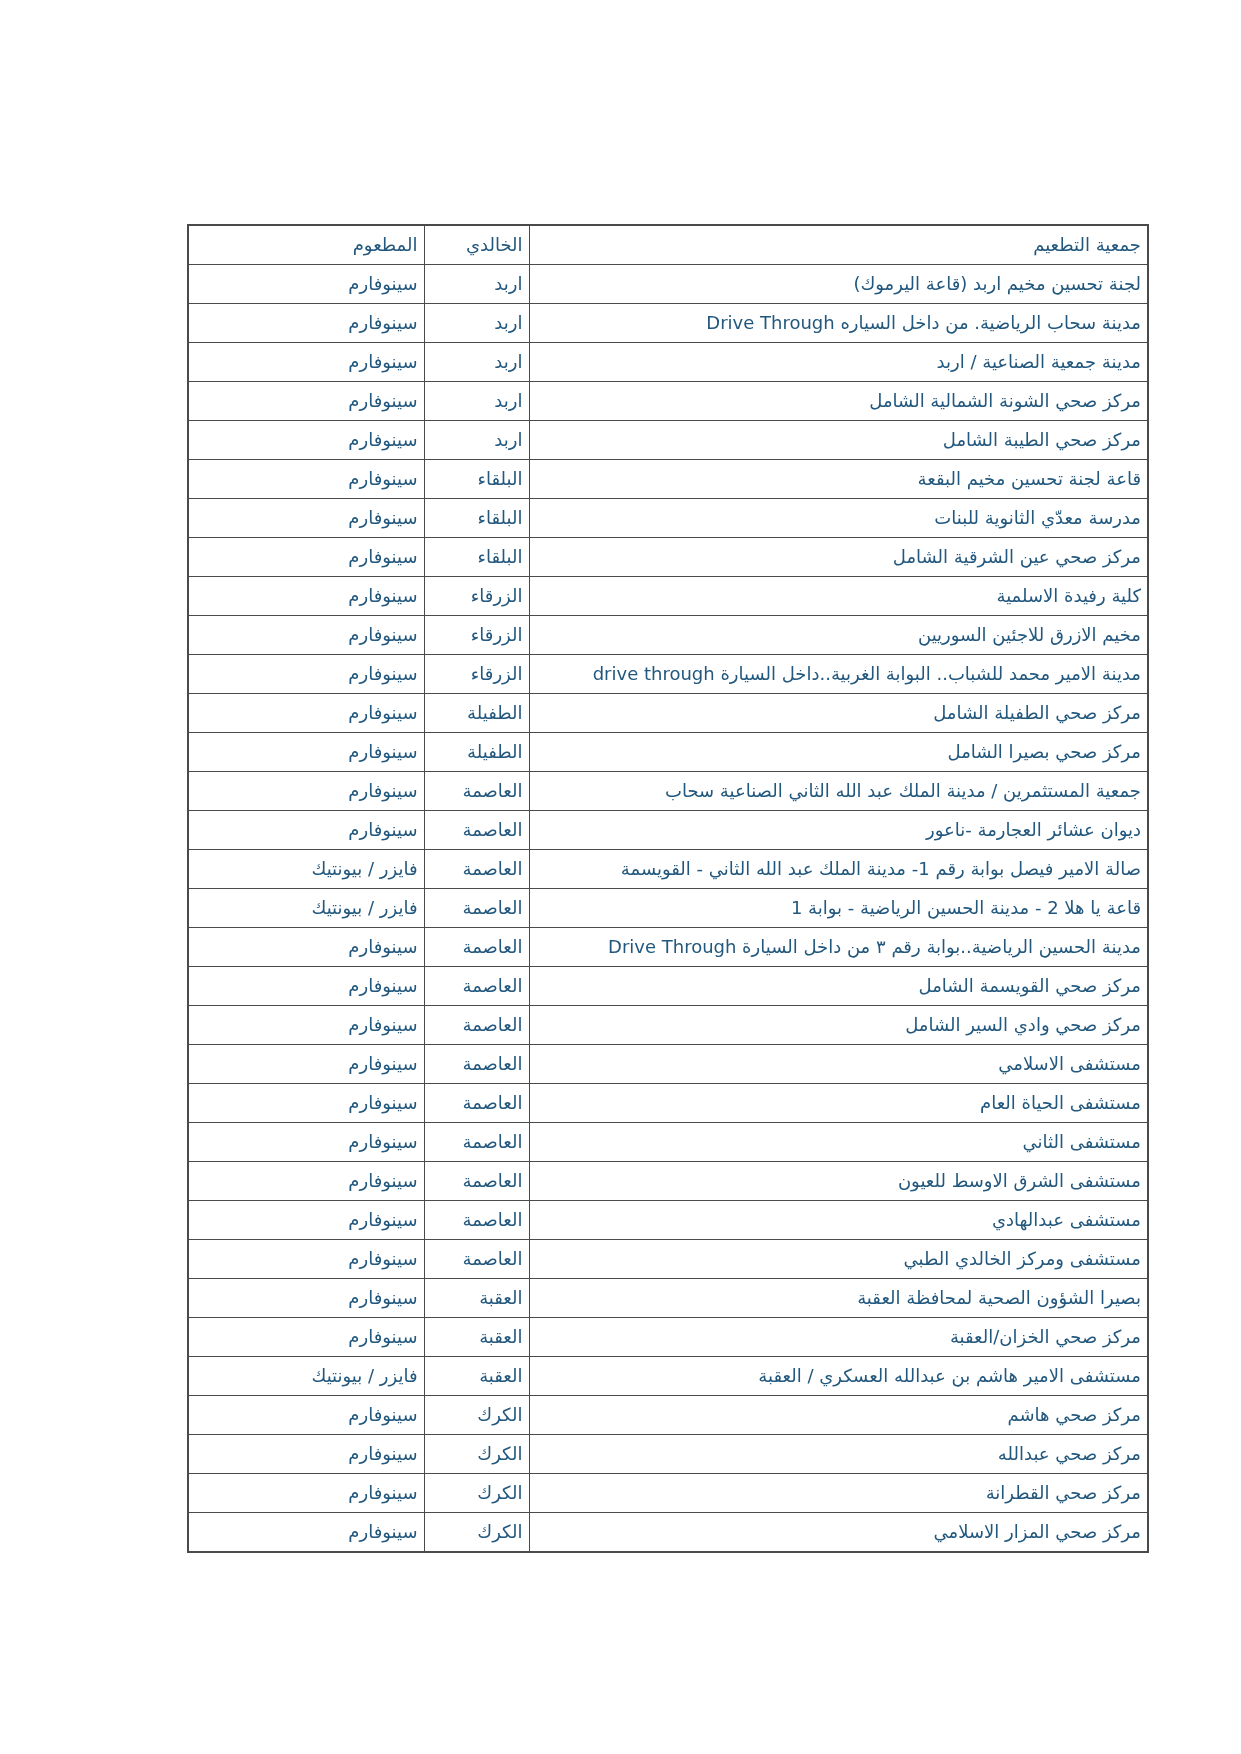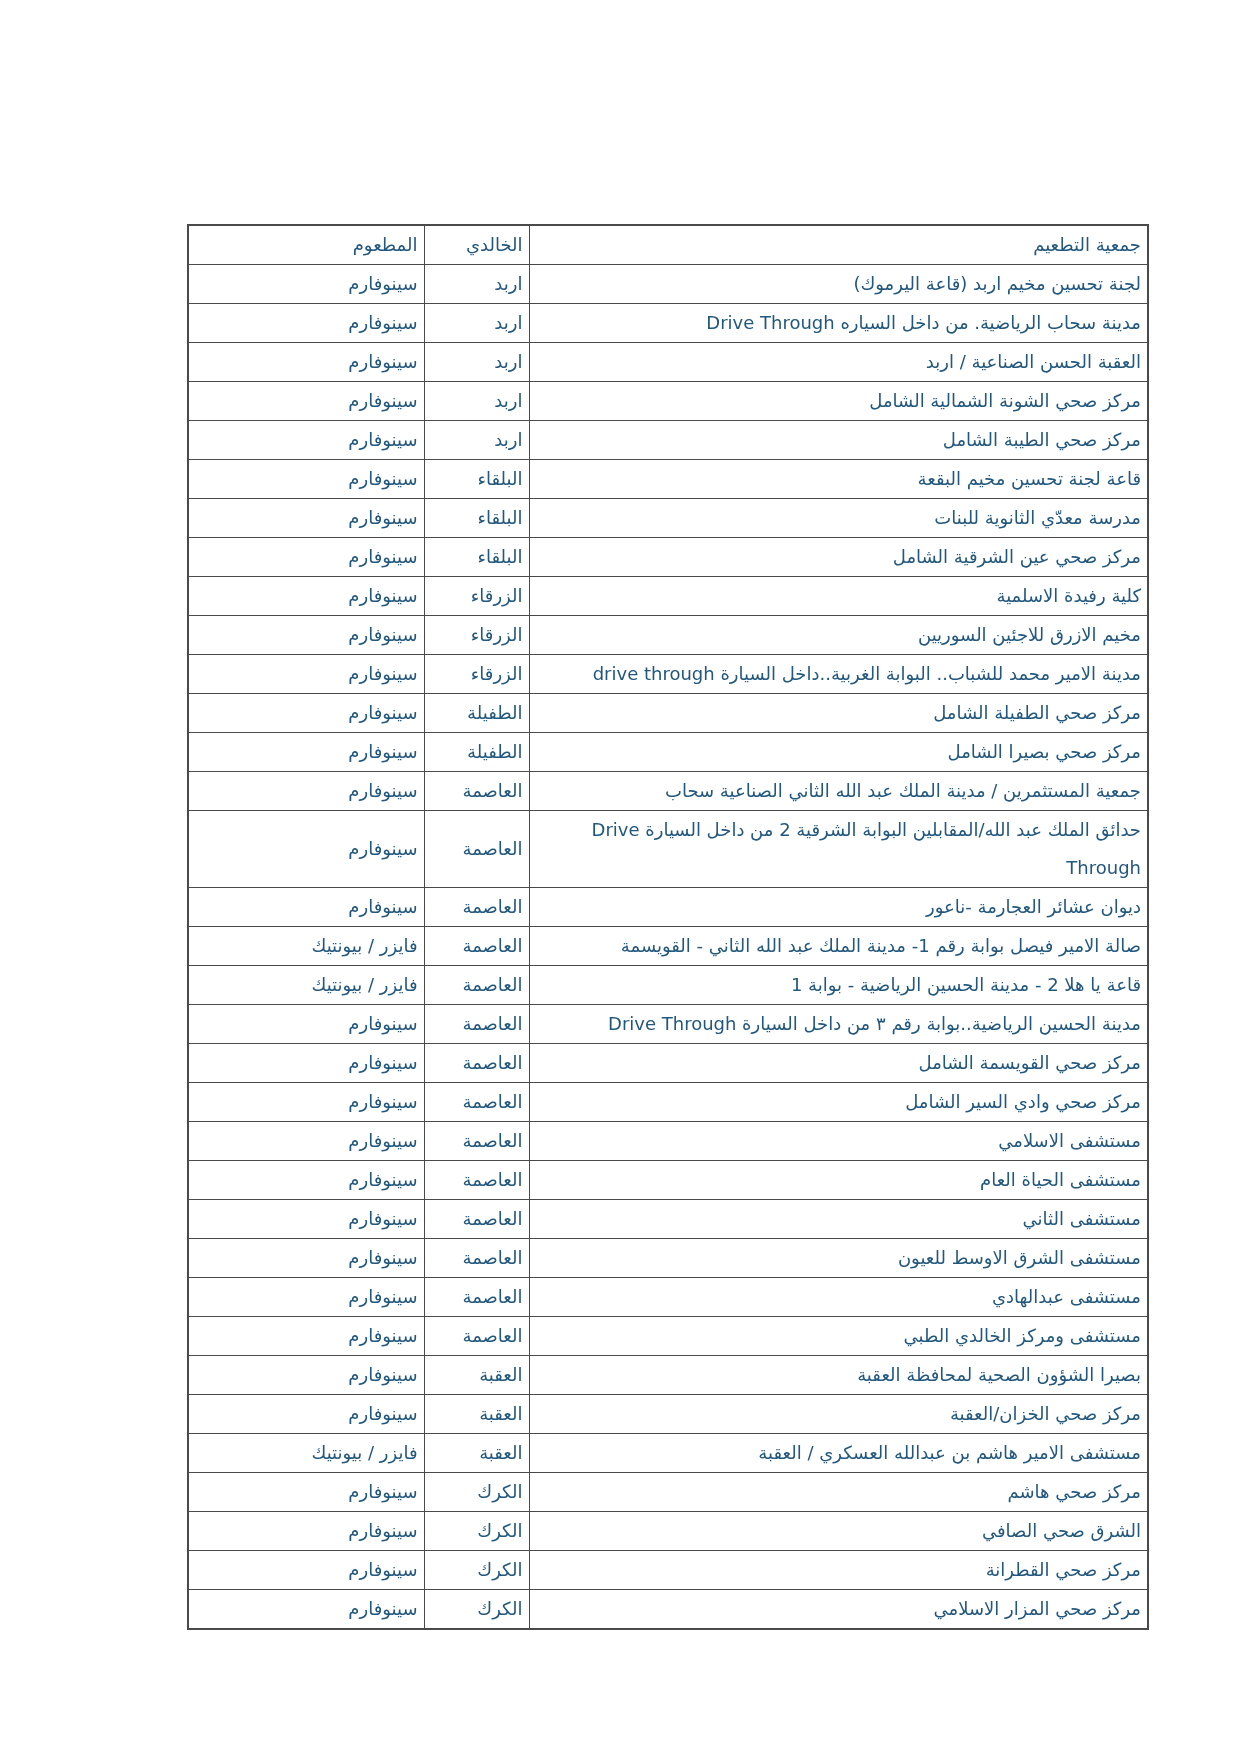--- a/index.html
+++ b/index.html
@@ -64,21 +64,21 @@
           <td>لجنة تحسين مخيم اربد  (قاعة اليرموك)</td>
           <td>اربد</td>
           <td>سينوفارم</td>
         </tr>
         <tr>
           <td>مدينة سحاب الرياضية. من داخل السياره Drive Through</td>
           <td>اربد</td>
           <td>سينوفارم</td>
         </tr>
         <tr>
-          <td>العقبة الحسن الصناعية / اربد</td>
+          <td>مدينة جمعية الصناعية / اربد</td>
           <td>اربد</td>
           <td>سينوفارم</td>
         </tr>
         <tr>
           <td>مركز صحي الشونة الشمالية الشامل</td>
           <td>اربد</td>
           <td>سينوفارم</td>
         </tr>
         <tr>
           <td>مركز صحي الطيبة الشامل</td>
@@ -120,25 +120,20 @@
           <td>الطفيلة</td>
           <td>سينوفارم</td>
         </tr>
         <tr>
           <td>مركز صحي بصيرا الشامل</td>
           <td>الطفيلة</td>
           <td>سينوفارم</td>
         </tr>
         <tr>
           <td>جمعية المستثمرين / مدينة الملك عبد الله الثاني الصناعية سحاب</td>
-          <td>العاصمة</td>
-          <td>سينوفارم</td>
-        </tr>
-        <tr>
-          <td>حدائق الملك عبد الله/المقابلين البوابة الشرقية 2 من داخل السيارة Drive Through</td>
           <td>العاصمة</td>
           <td>سينوفارم</td>
         </tr>
         <tr>
           <td>ديوان عشائر العجارمة -ناعور</td>
           <td>العاصمة</td>
           <td>سينوفارم</td>
         </tr>
         <tr>
           <td>صالة الامير فيصل بوابة رقم 1- مدينة الملك عبد الله الثاني - القويسمة</td>
@@ -209,21 +204,21 @@
           <td>مستشفى الامير هاشم بن عبدالله العسكري / العقبة</td>
           <td>العقبة</td>
           <td>فايزر / بيونتيك</td>
         </tr>
         <tr>
           <td>مركز صحي هاشم</td>
           <td>الكرك</td>
           <td>سينوفارم</td>
         </tr>
         <tr>
-          <td>الشرق صحي الصافي</td>
+          <td>مركز صحي عبدالله</td>
           <td>الكرك</td>
           <td>سينوفارم</td>
         </tr>
         <tr>
           <td>مركز صحي القطرانة</td>
           <td>الكرك</td>
           <td>سينوفارم</td>
         </tr>
         <tr>
           <td>مركز صحي المزار الاسلامي</td>

